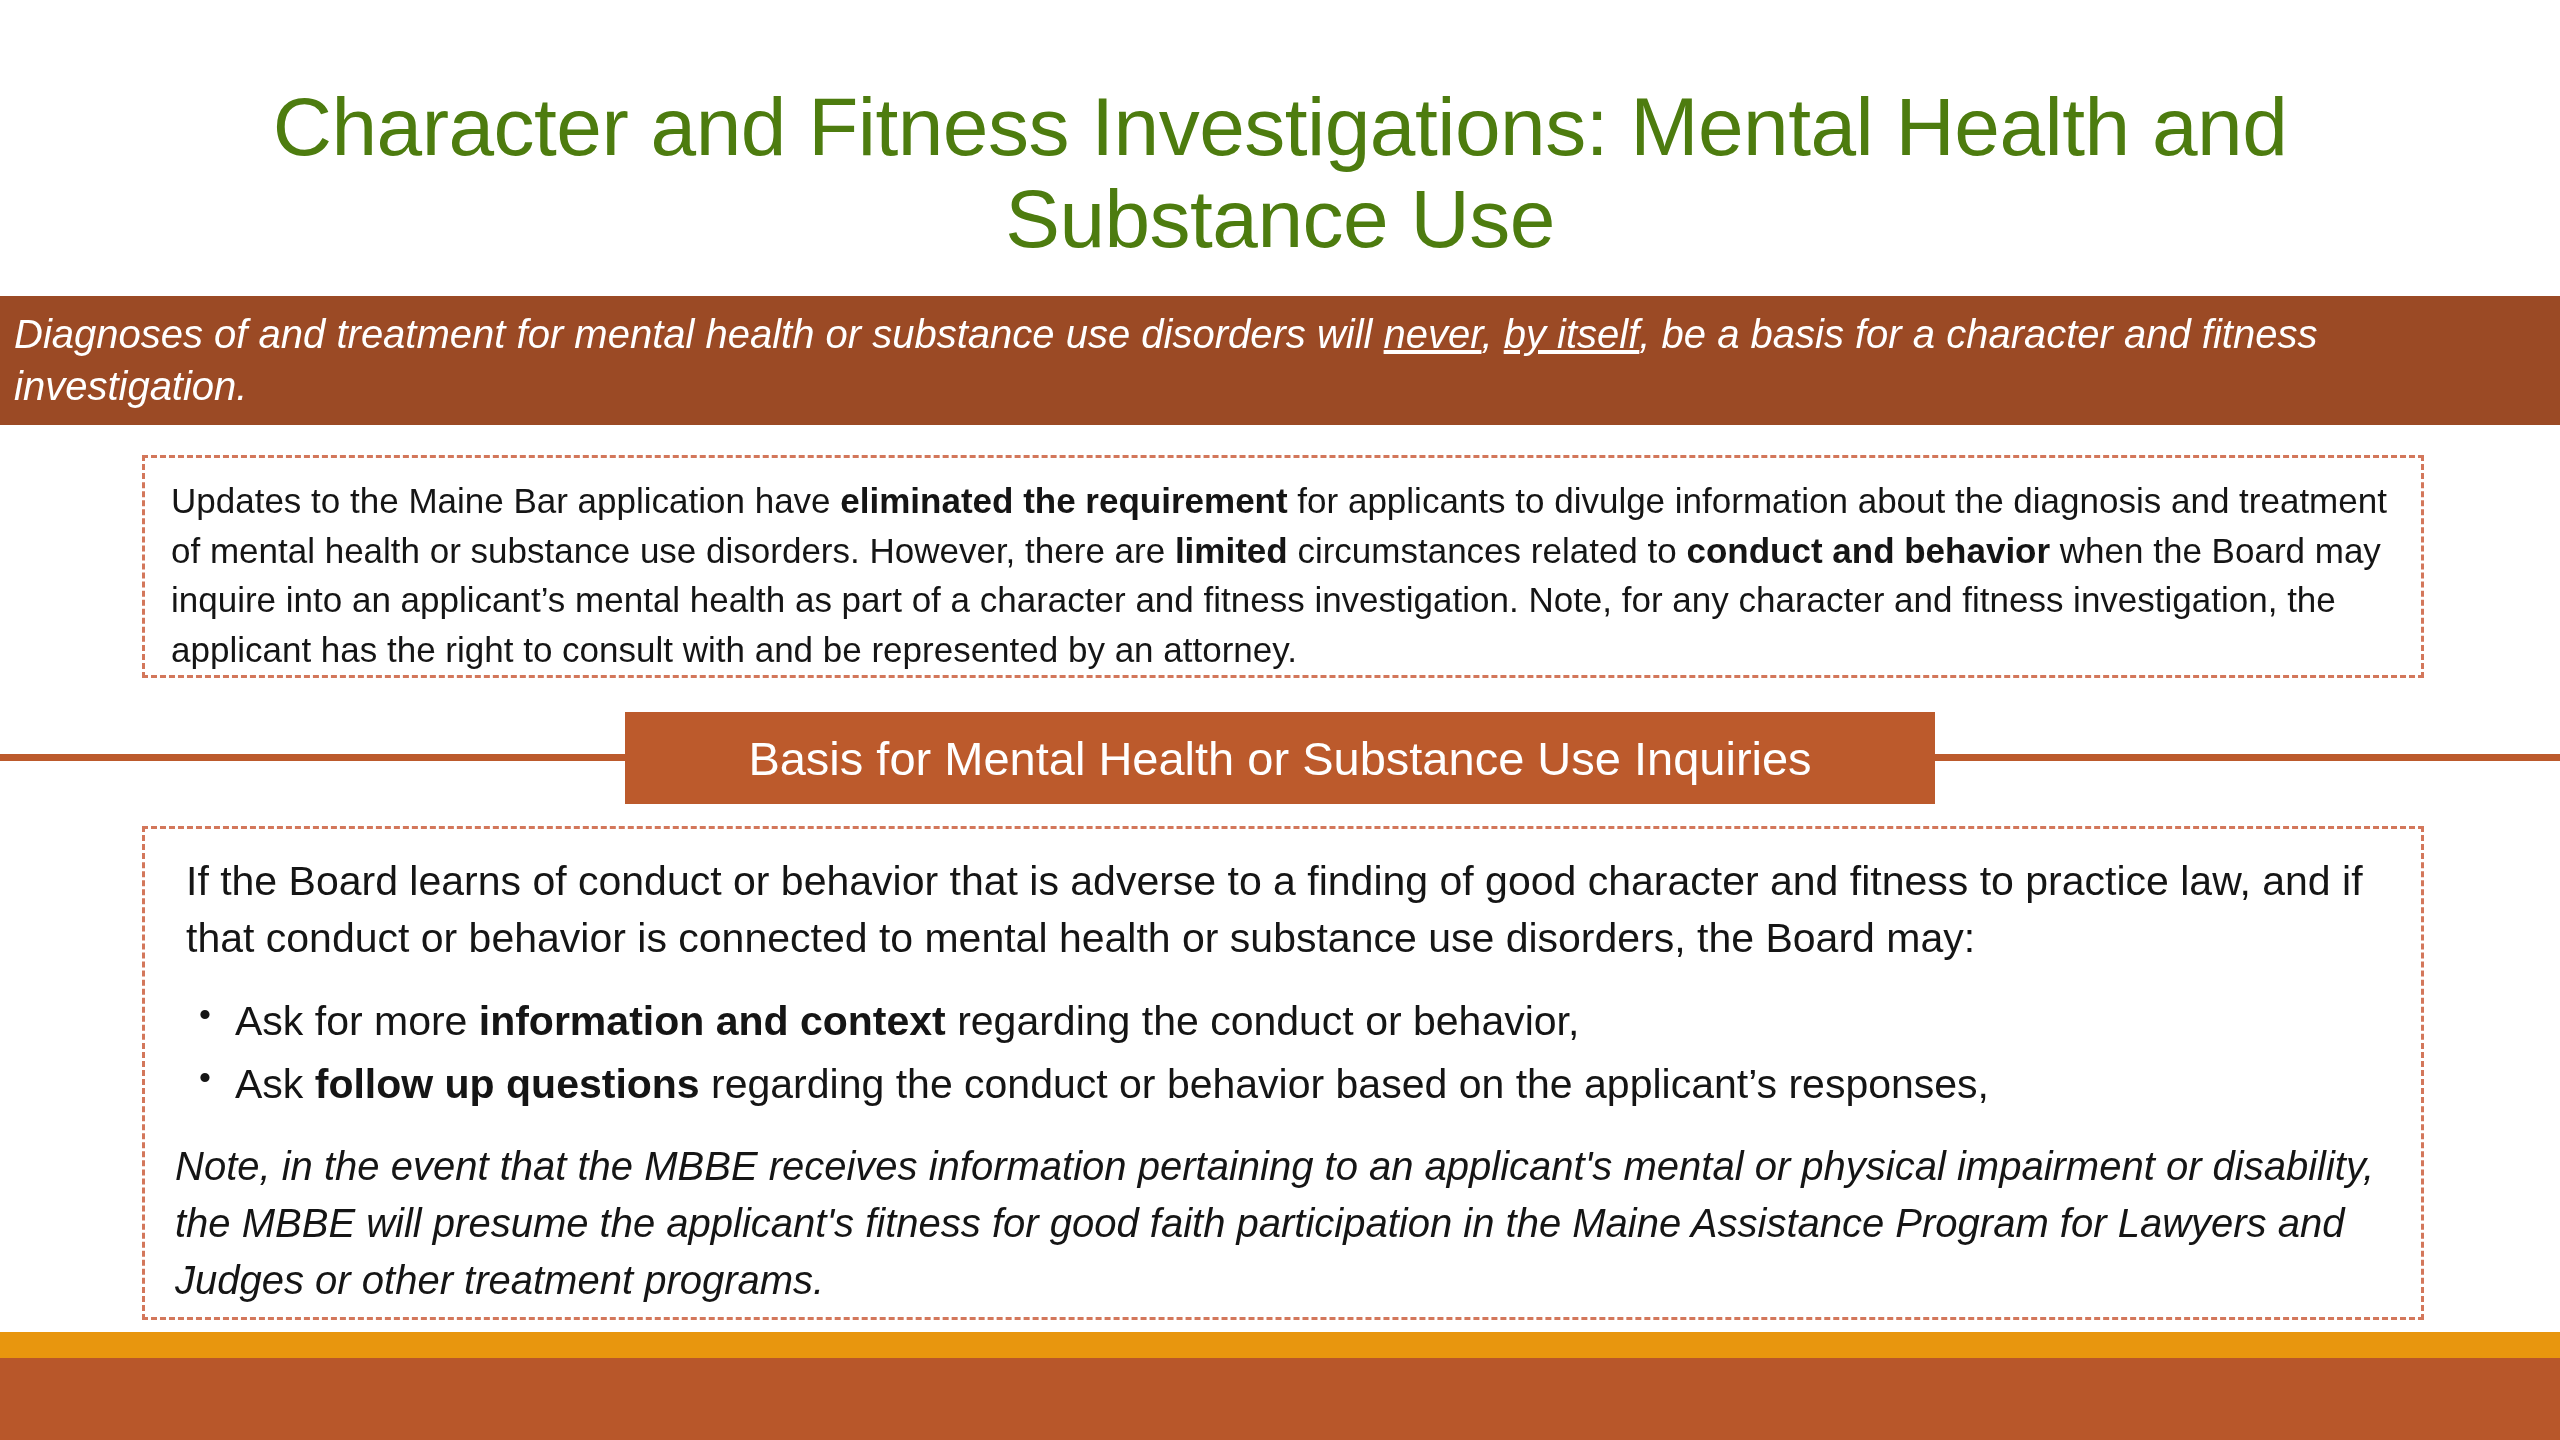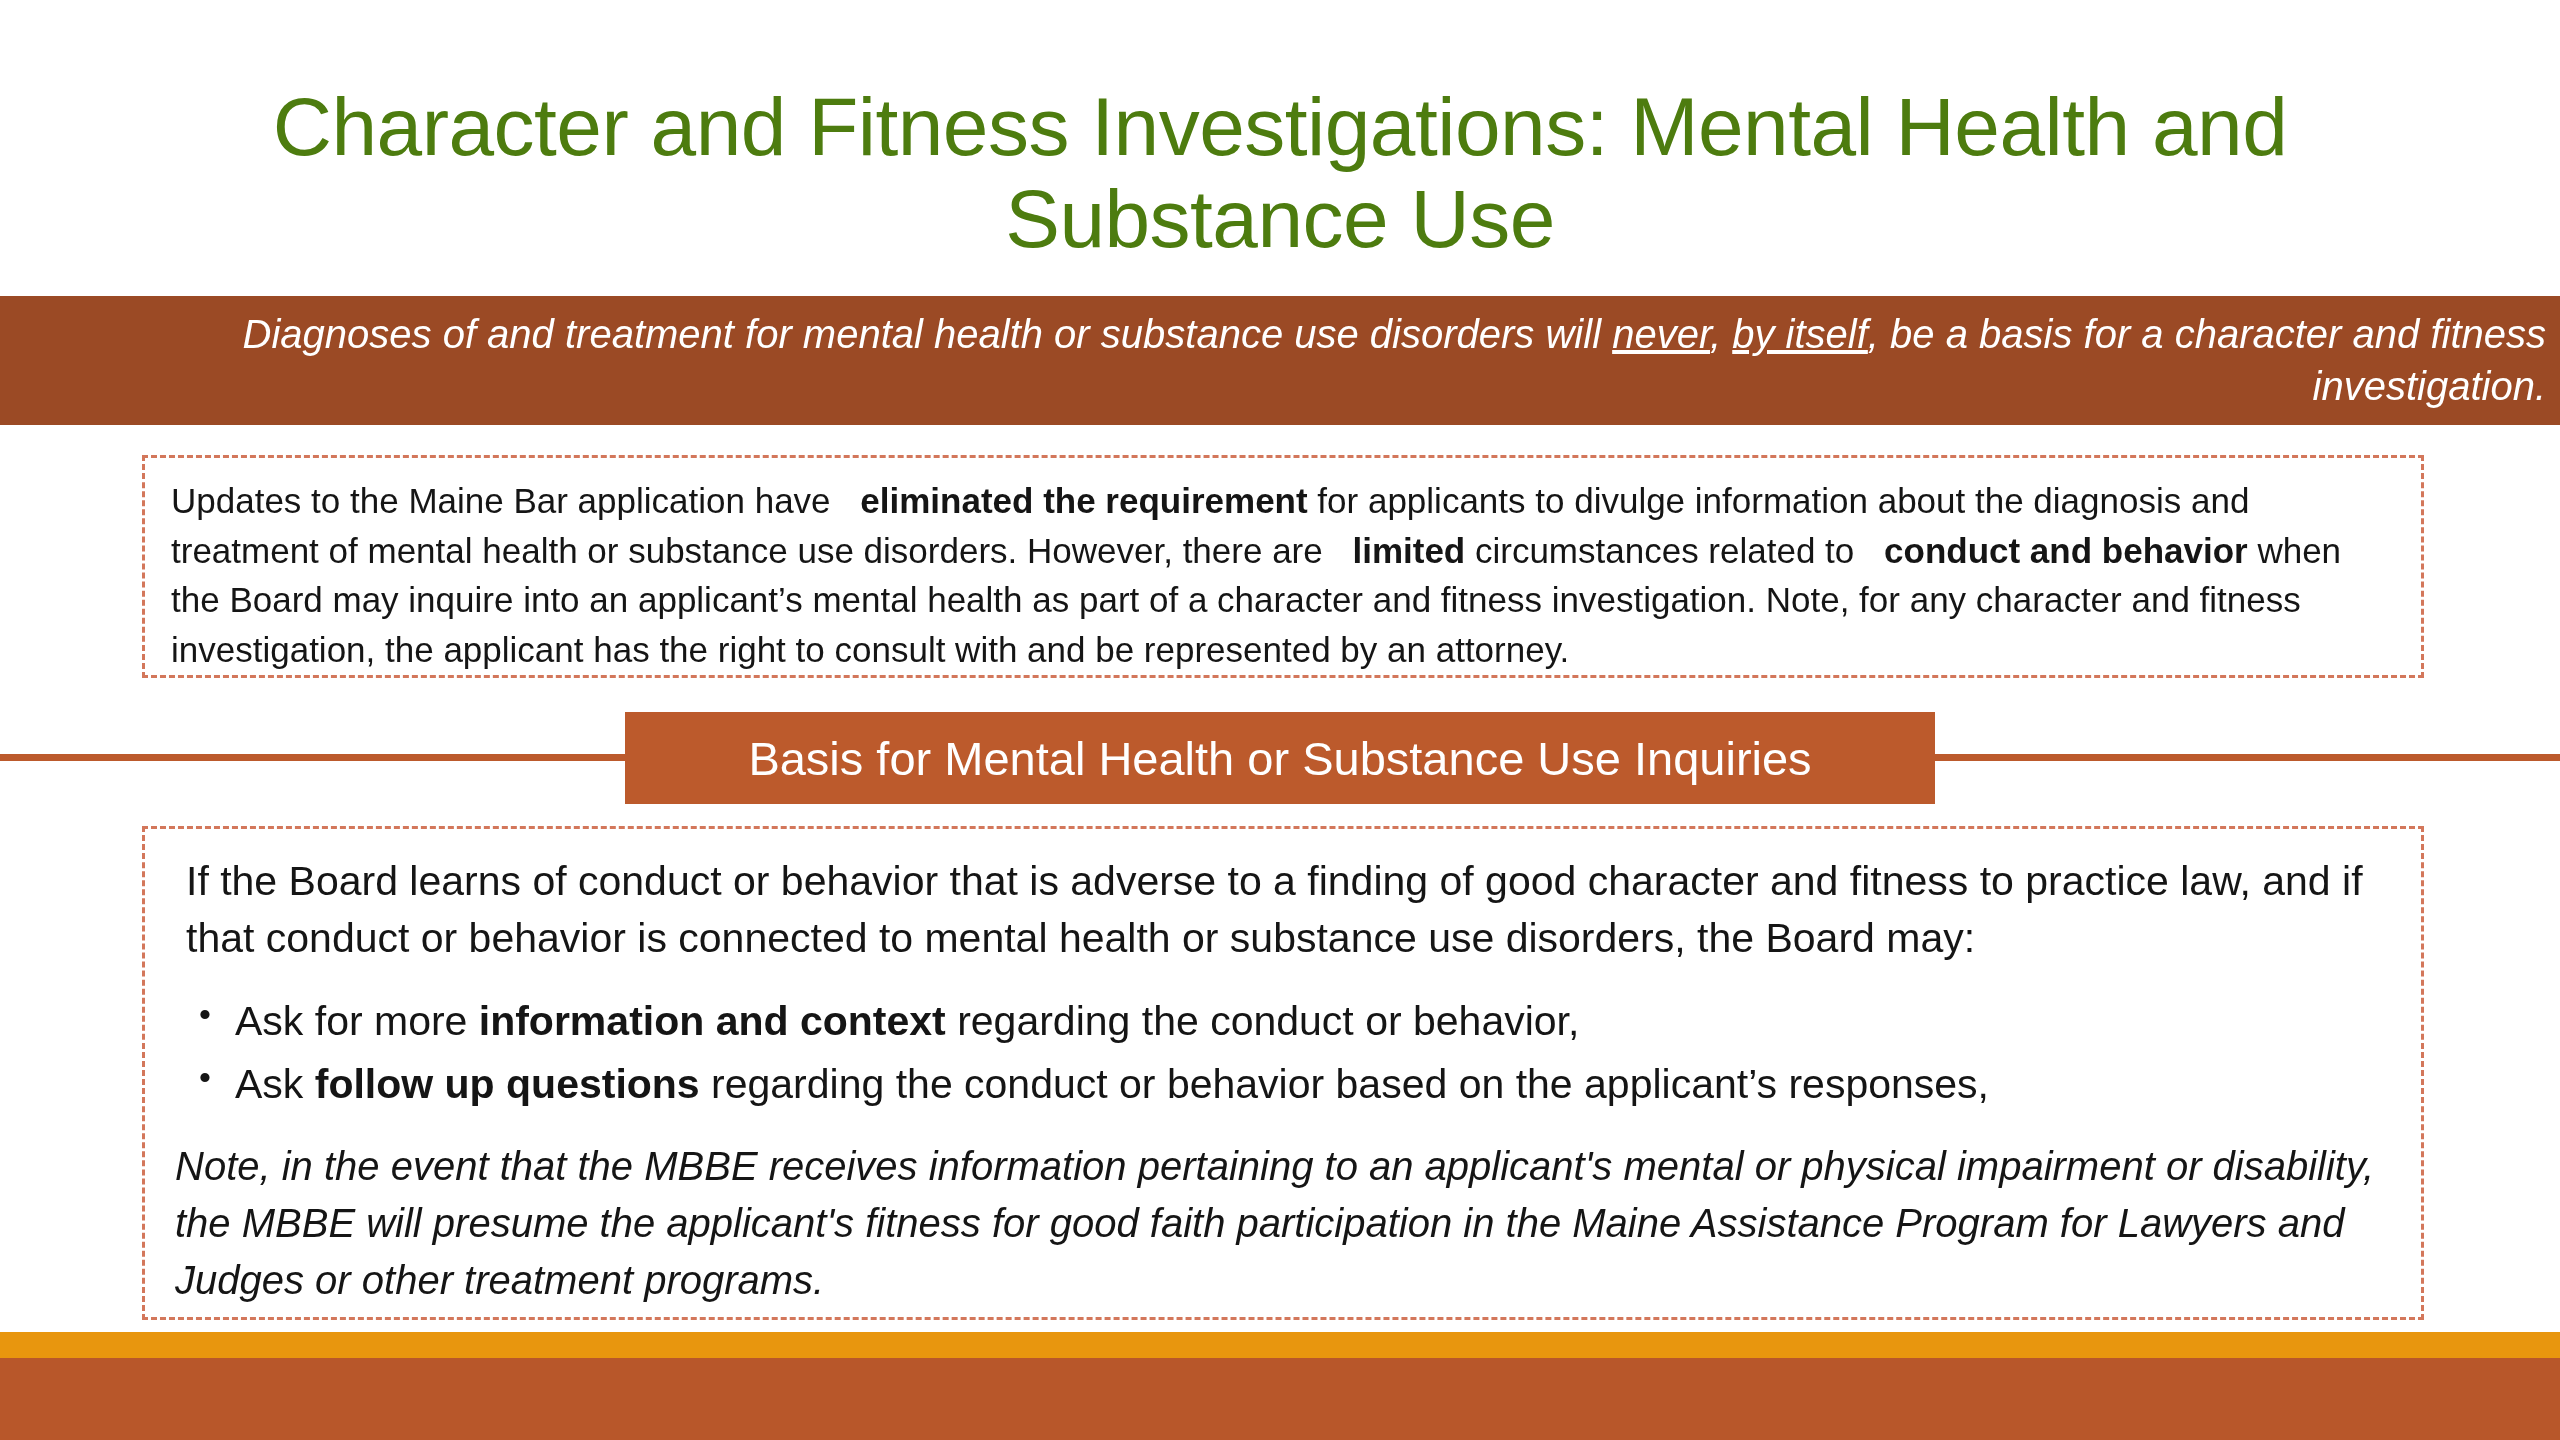--- a/index.html
+++ b/index.html
@@ -43,21 +43,21 @@
     align-items: center;
     justify-content: center;
     box-sizing: border-box;
     padding: 0 14px;
   }
   .statement-text {
     color: #ffffff;
     font-style: italic;
     font-size: 40px;
     line-height: 1.28;
-    text-align: right;
+    text-align: left;
     font-weight: 400;
     width: 100%;
   }
   .statement-text u { text-decoration: underline; }
 
   
   .dashed-box {
     position: absolute;
     border: 3px dashed #D3775B;
     background: #ffffff;
@@ -79,21 +79,21 @@
   }
 
   .body-text {
     color: #151515;
     font-size: 35px;
     line-height: 1.42;
     font-weight: 400;
     margin: 0;
     text-align: left;
   }
-  .body-text b, .body-text strong { font-weight: 700; margin-left: 20px; }
+  .body-text b, .body-text strong { font-weight: 700; }
 
   .basis-lead {
     color: #151515;
     font-size: 41px;
     line-height: 1.40;
     margin: 0 0 22px 11px;
   }
 
   
   .bullet-list {

